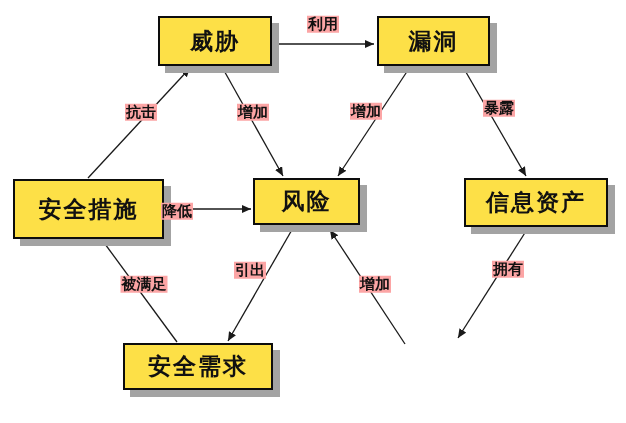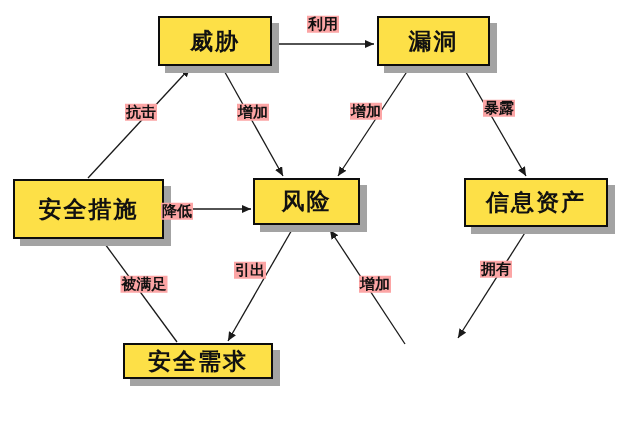--- a/index.html
+++ b/index.html
@@ -79,36 +79,36 @@
   <div class="node" style="left:158px; top:16px; width:114px; height:50px;">威胁</div>
 
   <div class="node" style="left:377px; top:16px; width:113px; height:50px;text-align:center;">漏洞</div>
 
   <div class="node" style="left:13px; top:179px; width:151px; height:60px;">安全措施</div>
 
   <div class="node" style="left:253px; top:178px; width:107px; height:47px;">风险</div>
 
   <div class="node" style="left:464px; top:178px; width:144px; height:49px;">信息资产</div>
 
-  <div class="node" style="left:123px; top:343px; width:150px; height:36px;text-align:right;">安全需求</div>
+  <div class="node" style="left:123px; top:343px; width:150px; height:47px;text-align:right;">安全需求</div>
 
 
   <div class="edge-label" style="left:323px; top:24px;">利用</div>
 
   <div class="edge-label" style="left:141px; top:112px;">抗击</div>
 
   <div class="edge-label" style="left:253px; top:112px;">增加</div>
 
   <div class="edge-label" style="left:366px; top:111px;">增加</div>
 
   <div class="edge-label" style="left:499px; top:108px;">暴露</div>
 
   <div class="edge-label" style="left:177px; top:191px;margin-top:20px;">降低</div>
 
   <div class="edge-label" style="left:144px; top:284px;">被满足</div>
 
   <div class="edge-label" style="left:250px; top:270px;">引出</div>
 
   <div class="edge-label" style="left:375px; top:284px;">增加</div>
 
-  <div class="edge-label" style="left:496px; top:269px;">拥有</div>
+  <div class="edge-label" style="left:508px; top:269px;">拥有</div>
 
 </div>
 
 </body></html>

